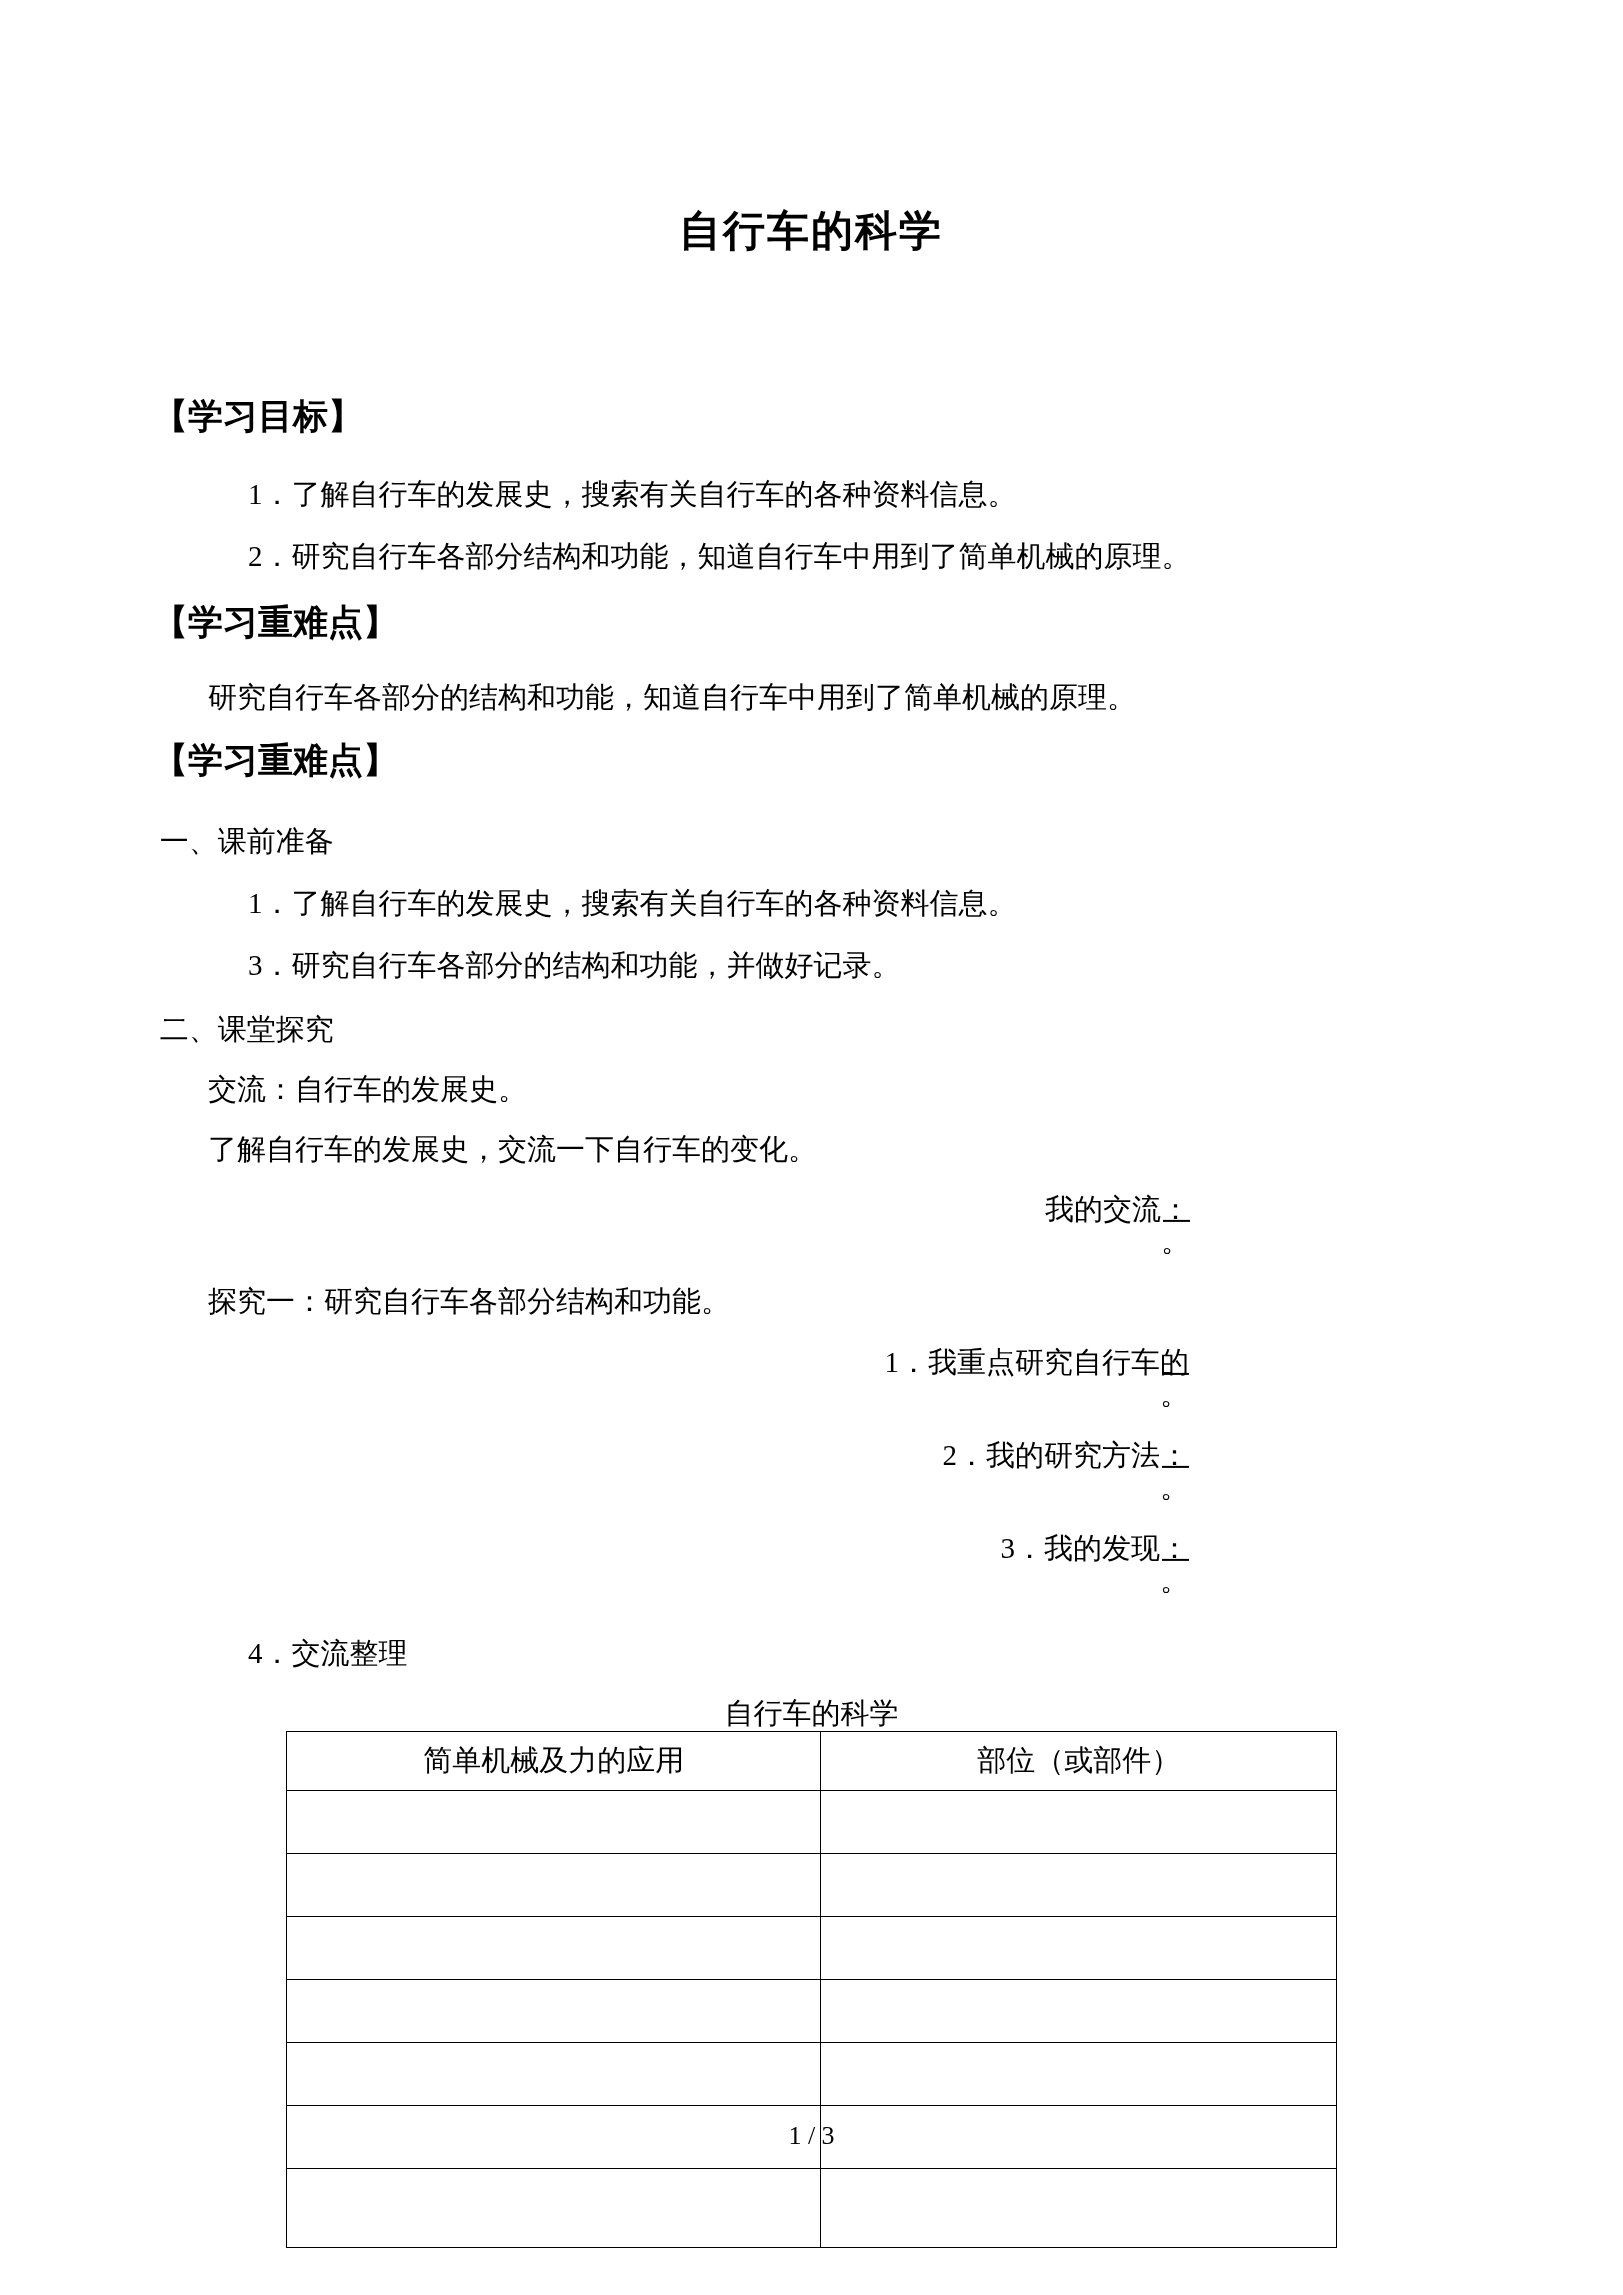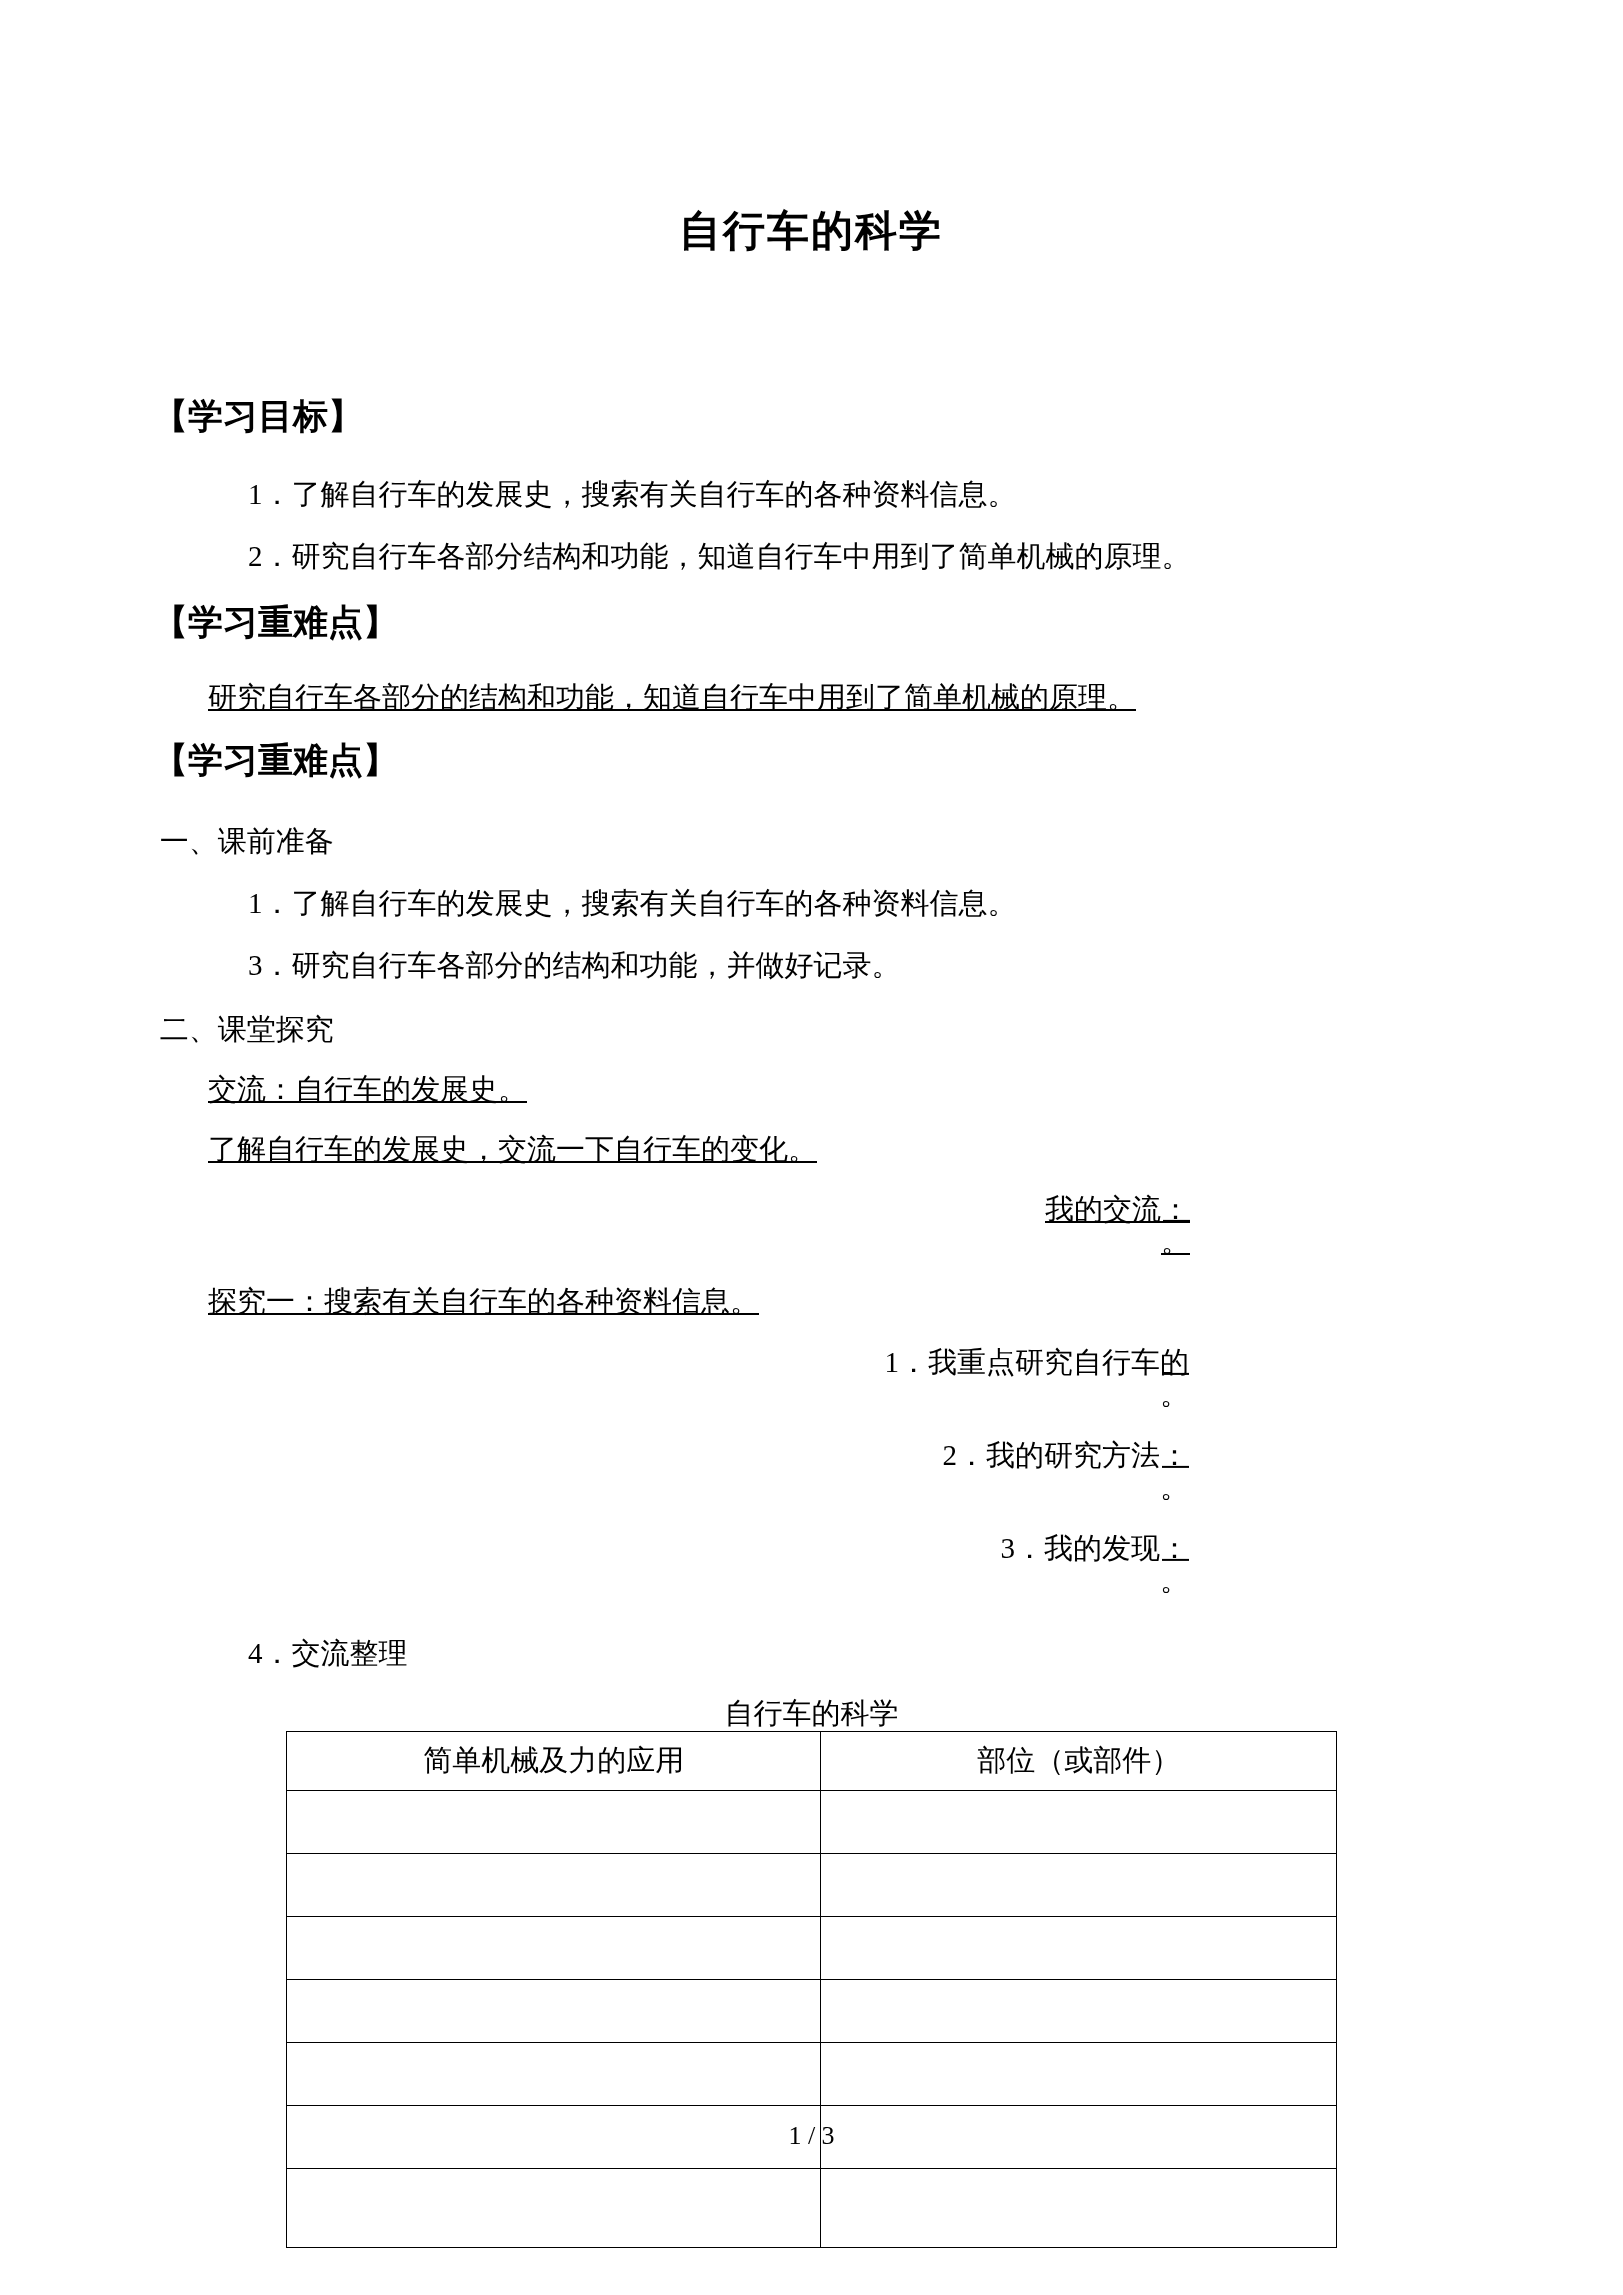--- a/index.html
+++ b/index.html
@@ -30,21 +30,21 @@
     font-size: 35px;
     line-height: 35px;
     font-weight: 700;
   }
   .line {
     font-size: 29px;
     line-height: 30px;
     font-weight: 400;
   }
   .indent-a { margin-left: 6.8px; }   
-  .indent-b { margin-left: 55px; text-decoration: underline; }   
+  .indent-b { margin-left: 55px; }   
   .indent-c { margin-left: 95px; }  
   .fill-line {
     display: flex;
     align-items: flex-end;
     flex-direction: column;
   }
   .fill-line .label, .fill-line .suffix { flex: 0 0 auto; }
   .fill-line .blank {
     flex: 1 1 auto;
     border-bottom: 2px solid #000000;
@@ -115,21 +115,21 @@
     <p class="line indent-a" style="margin-top:34px">二、课堂探究</p>
     <p class="line indent-b" style="margin-top:30px">交流：自行车的发展史。</p>
     <p class="line indent-b" style="margin-top:30px">了解自行车的发展史，交流一下自行车的变化。</p>
 
     <div class="line indent-b fill-line" style="margin-top:30px; width:982px">
       <span class="label">我的交流：</span>
       <span class="blank"></span>
       <span class="suffix">。</span>
     </div>
 
-    <p class="line indent-b" style="margin-top:30px">探究一：搜索有关自行车的各种资料信息。</p>
+    <p class="line indent-b" style="margin-top:30px">探究一：研究自行车各部分结构和功能。</p>
 
     <div class="line indent-c fill-line" style="margin-top:31px; width:941px">
       <span class="label">1．我重点研究自行车的</span>
       <span class="blank"></span>
       <span class="suffix">。</span>
     </div>
 
     <div class="line indent-c fill-line" style="margin-top:31px; width:941px">
       <span class="label">2．我的研究方法：</span>
       <span class="blank"></span>

